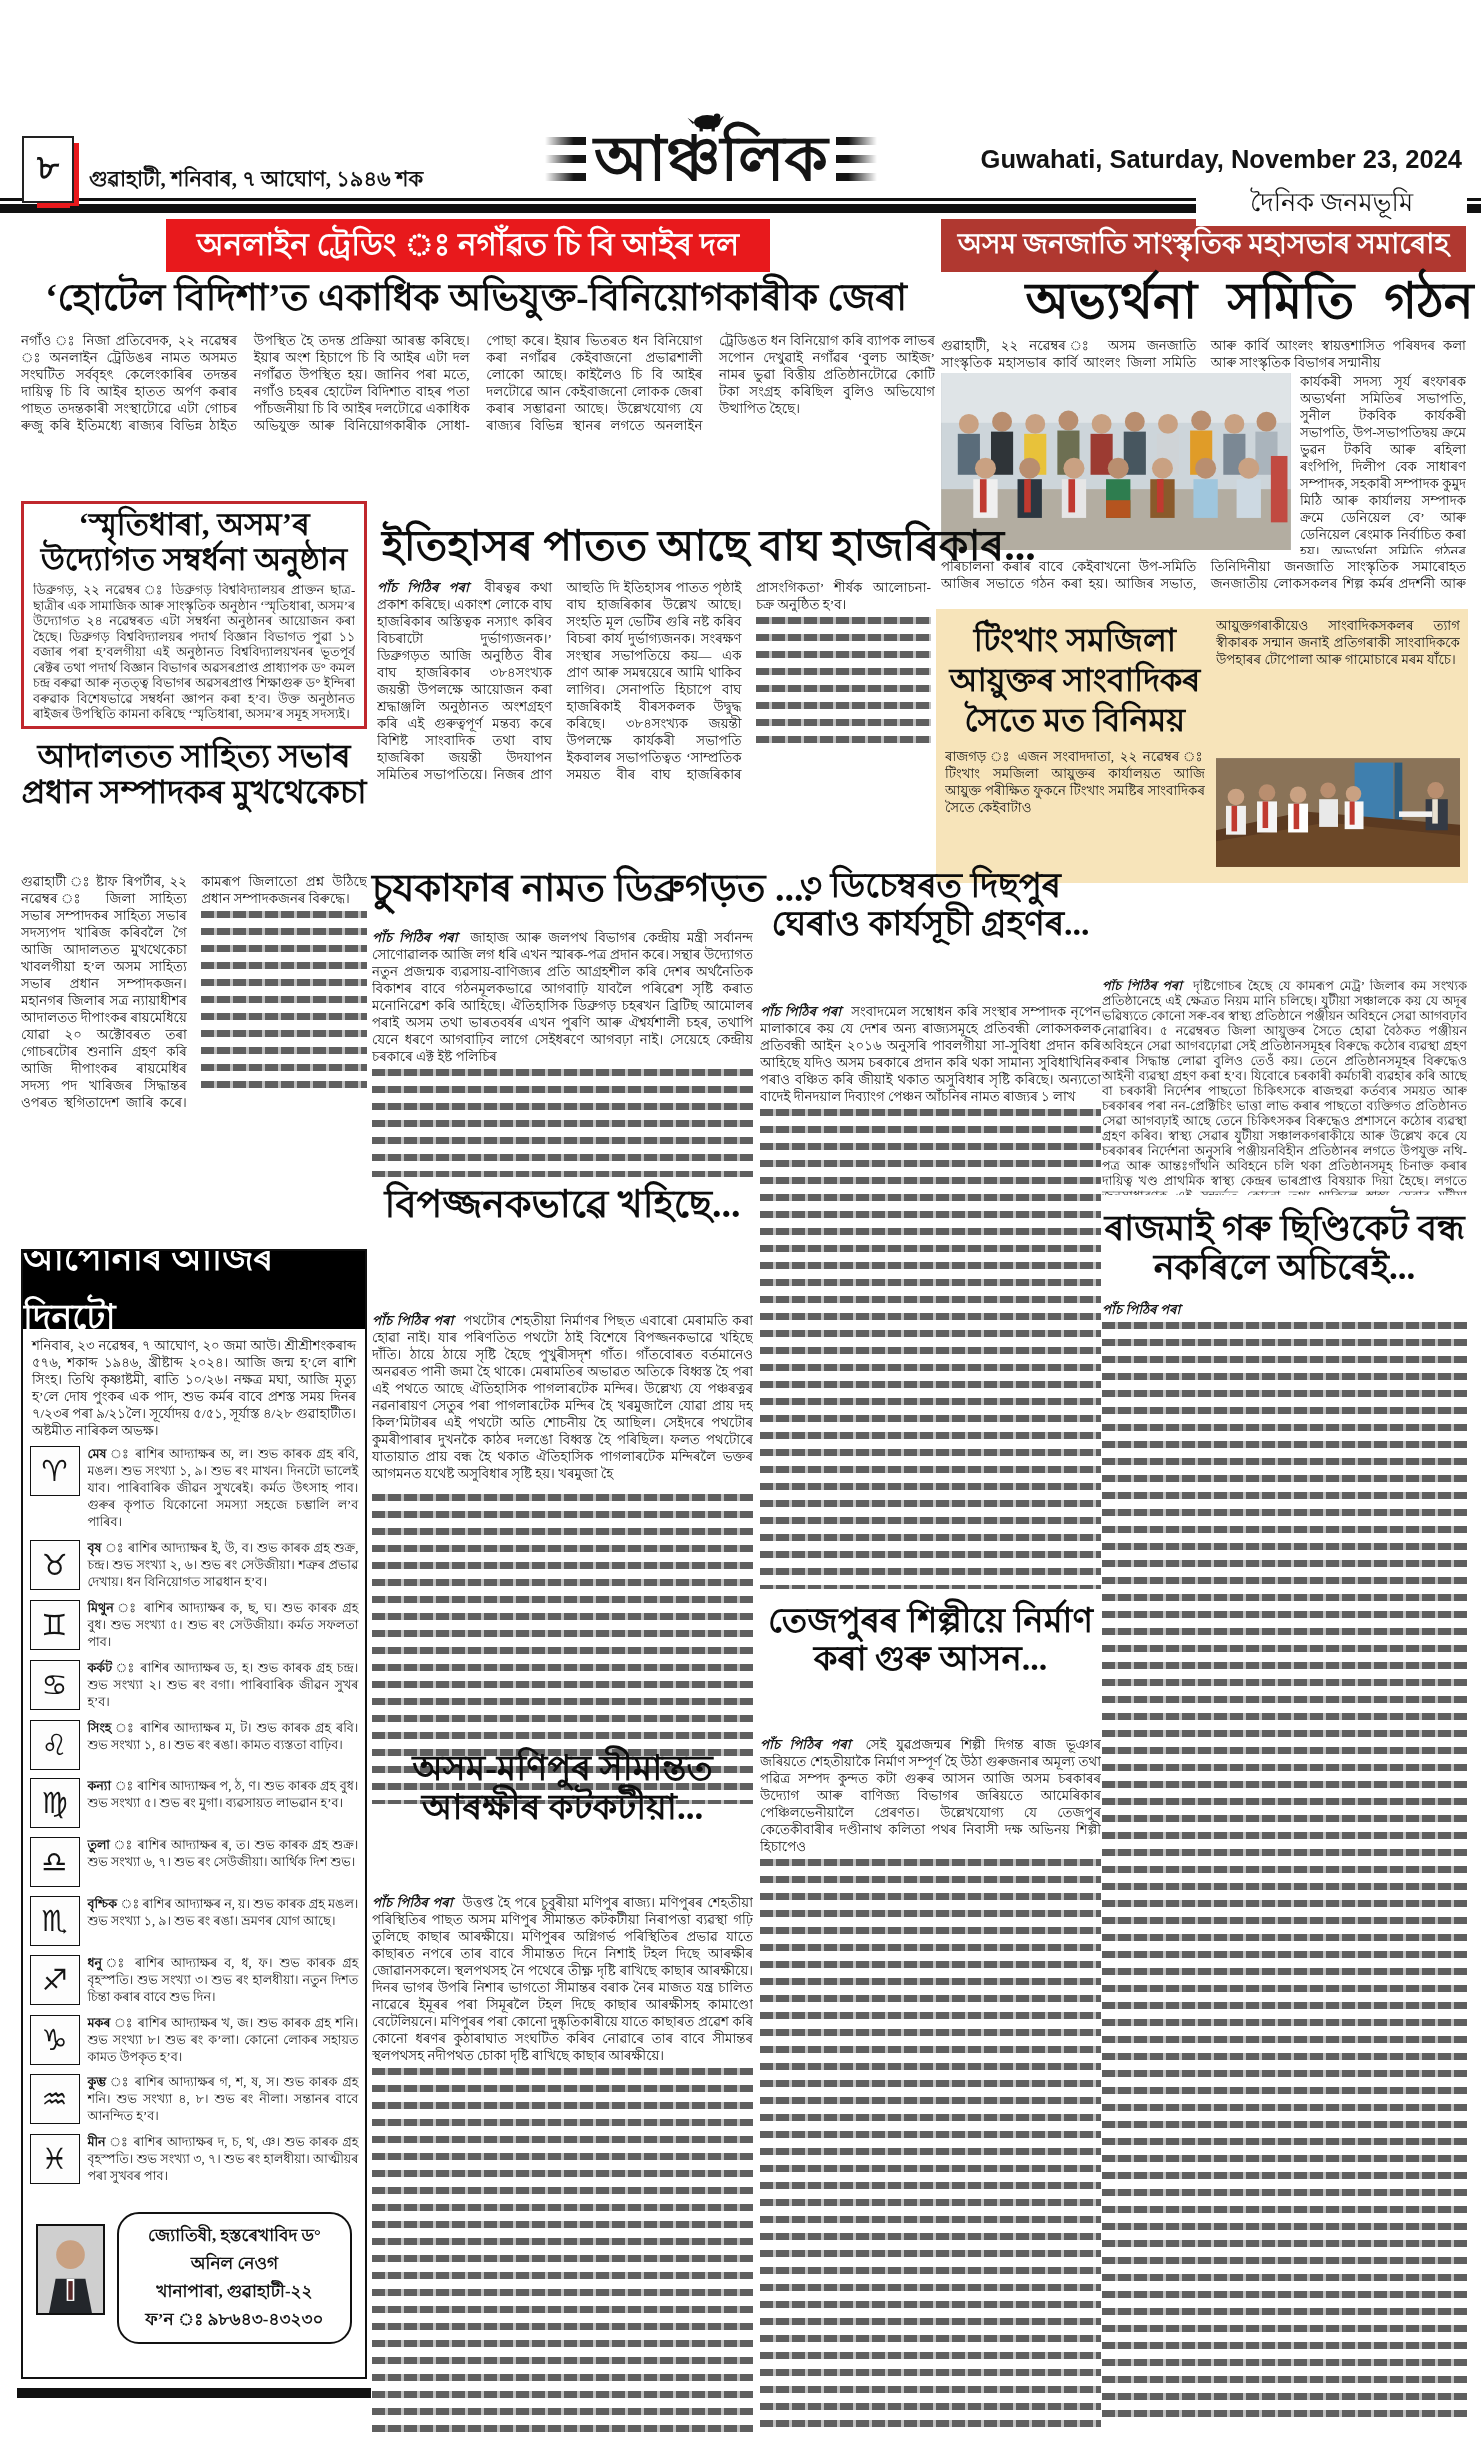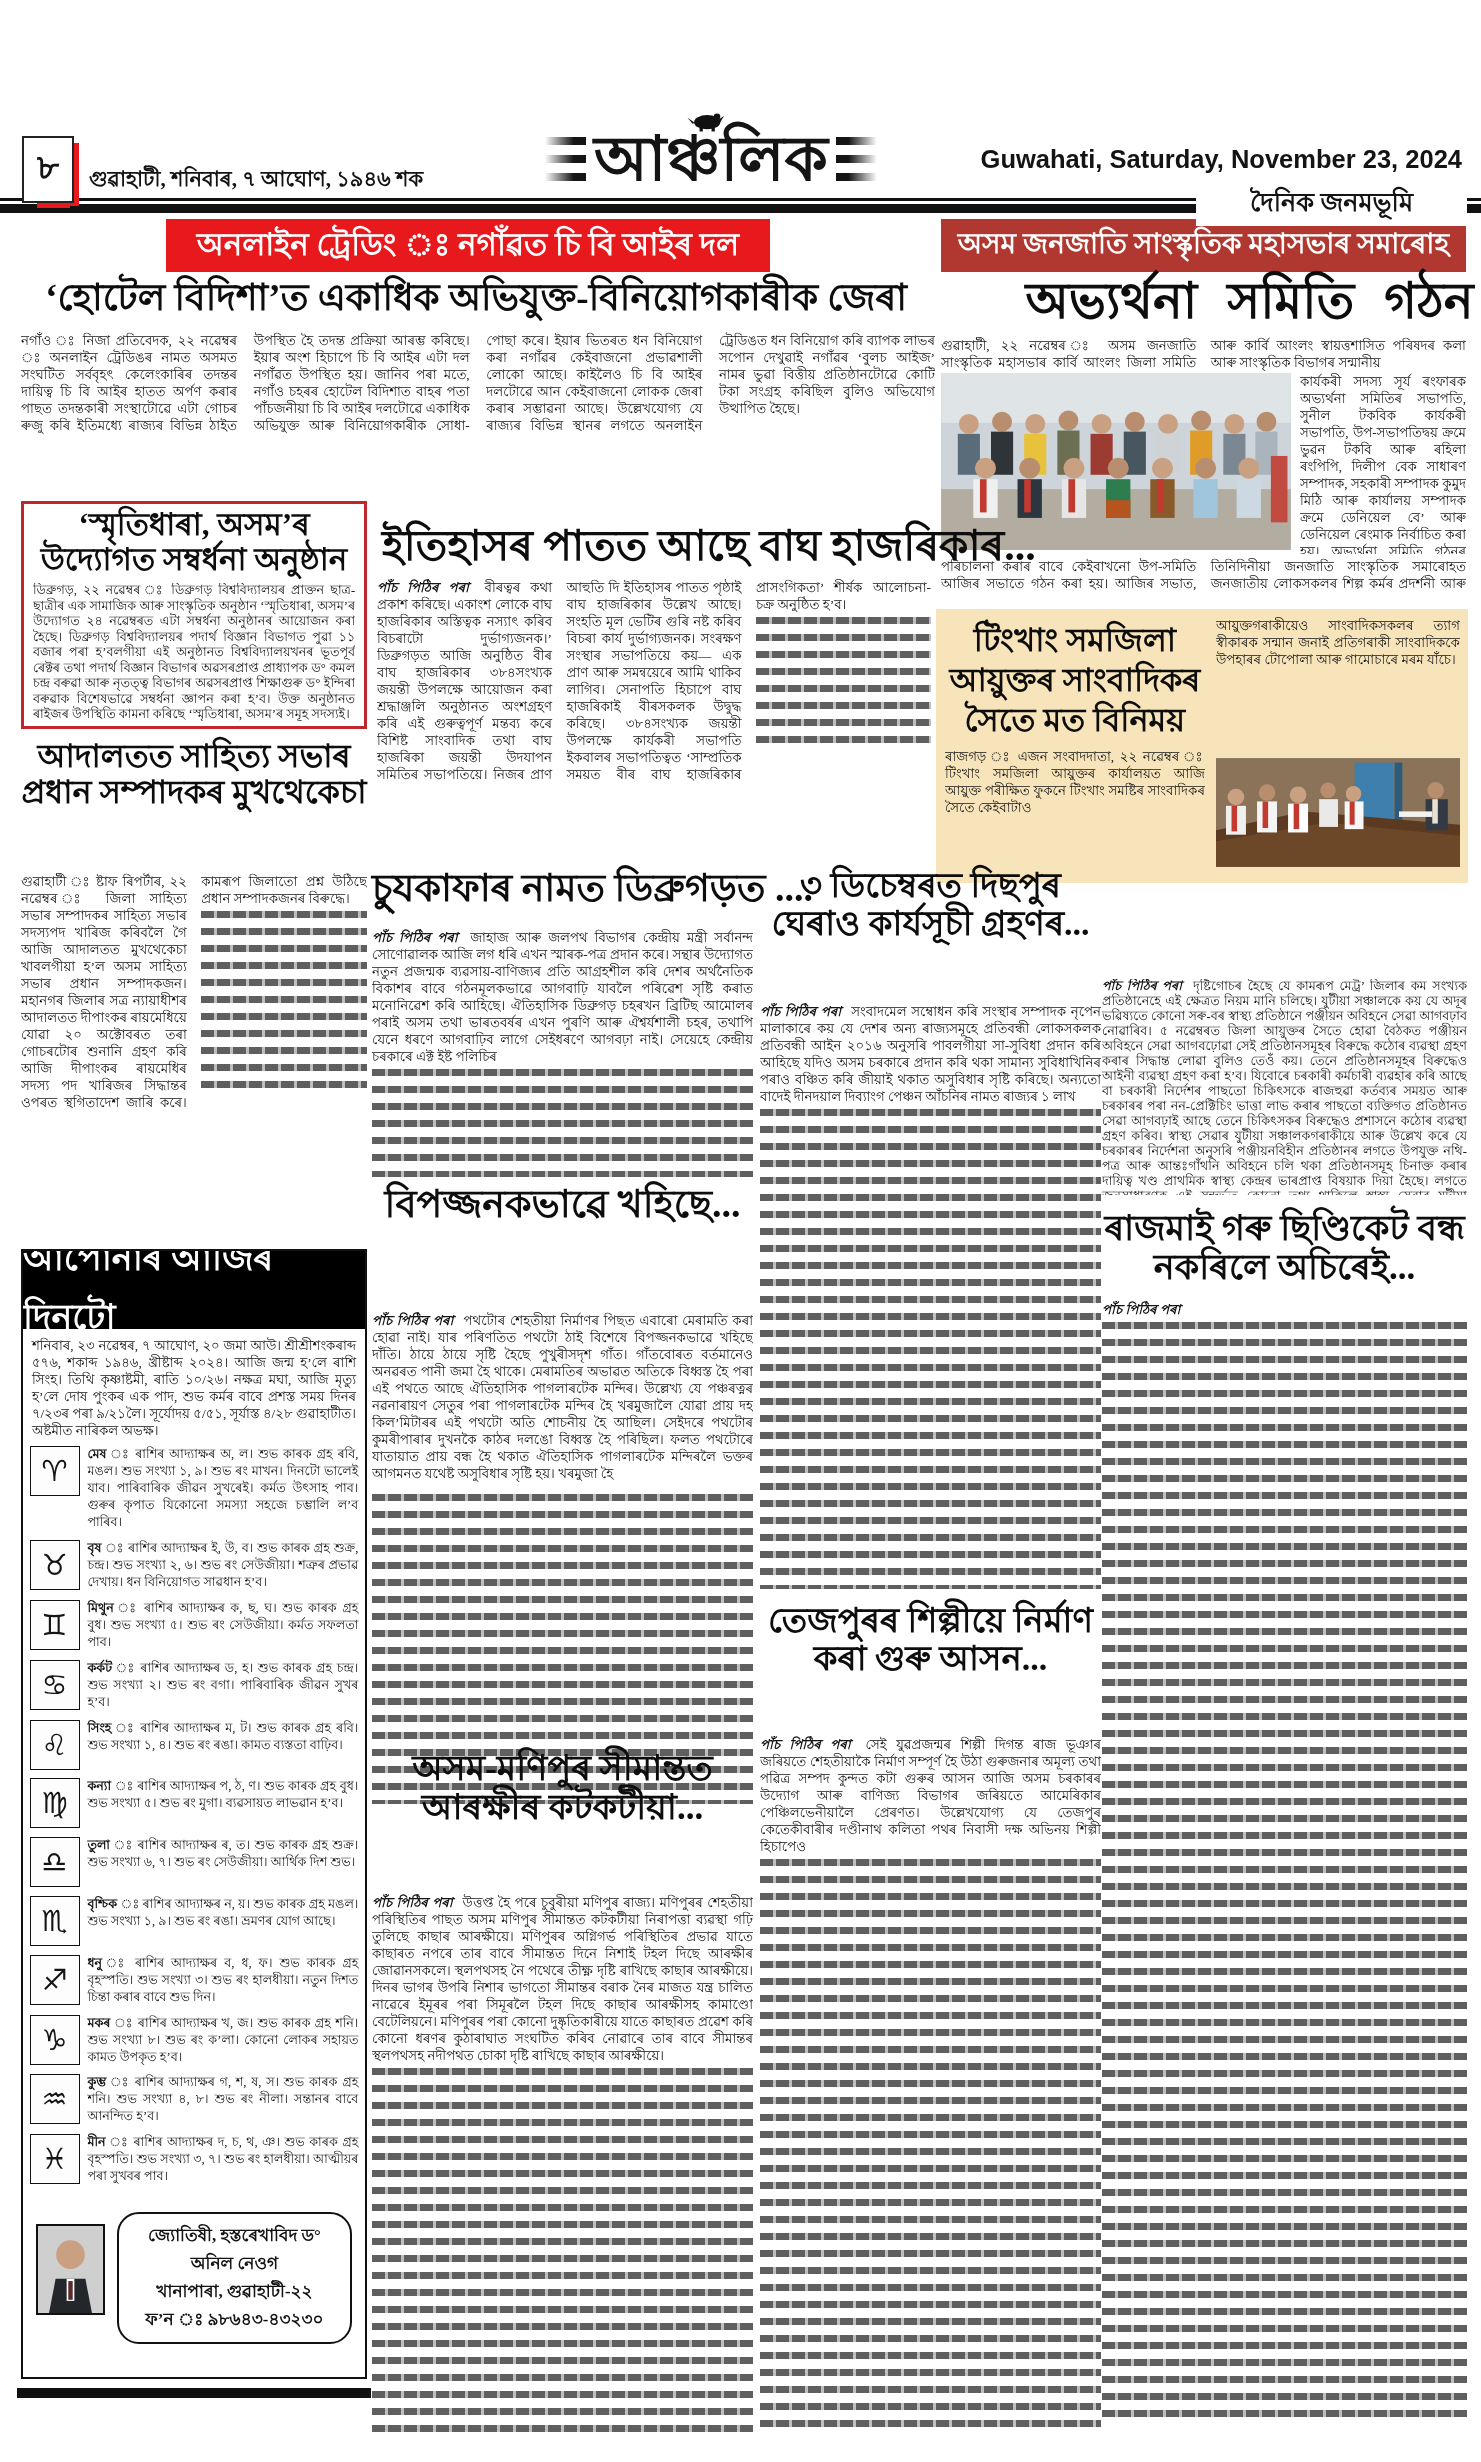--- a/index.html
+++ b/index.html
@@ -62,21 +62,21 @@
       <circle cx="58" cy="16" r="6" fill="#111"></circle>
     </svg>
   </div>
 
   <div class="abs" style="left:936px;top:145px;width:526px;text-align:right;font-size:25.5px;font-weight:bold;
               font-family:'Liberation Sans','DejaVu Sans',sans-serif;">Guwahati, Saturday, November 23, 2024</div>
 
   <div class="abs rule" style="left:0;top:198px;width:1481px;height:2.8px;"></div>
   <div class="abs rule" style="left:0;top:204px;width:1481px;height:9.4px;"></div>
 
-  <div class="abs" style="left:1196px;top:183px;width:271px;text-align:center;font-size:25.5px;font-weight:700;background:#fff;z-index:4;">দৈনিক জনমভূমি</div>
+  <div class="abs" style="left:1196px;top:183px;width:271px;text-align:center;font-size:25.5px;font-weight:400;background:#fff;z-index:4;">দৈনিক জনমভূমি</div>
 
   <div class="abs hl" style="left:16.6px;top:277px;width:919px;font-size:37px;white-space:nowrap;">‘হোটেল বিদিশা’ত একাধিক অভিযুক্ত-বিনিয়োগকাৰীক জেৰা</div>
   <div class="abs kicker" style="left:166px;top:219px;width:604px;height:53px;background:#e8191c;font-size:31px;">
     <span>অনলাইন ট্ৰেডিং ঃ নগাঁৱত চি বি আইৰ দল</span>
   </div>
   <div class="abs body-text cols4" style="left:21px;top:332px;width:914px;height:158px;">নগাঁও ঃ নিজা প্ৰতিবেদক, ২২ নৱেম্বৰ ঃ অনলাইন ট্ৰেডিঙৰ নামত অসমত সংঘটিত সৰ্ববৃহৎ কেলেংকাৰিৰ তদন্তৰ দায়িত্ব চি বি আইৰ হাতত অৰ্পণ কৰাৰ পাছত তদন্তকাৰী সংস্থাটোৱে এটা গোচৰ ৰুজু কৰি ইতিমধ্যে ৰাজ্যৰ বিভিন্ন ঠাইত উপস্থিত হৈ তদন্ত প্ৰক্ৰিয়া আৰম্ভ কৰিছে। ইয়াৰ অংশ হিচাপে চি বি আইৰ এটা দল নগাঁৱত উপস্থিত হয়। জানিব পৰা মতে, নগাঁও চহৰৰ হোটেল বিদিশাত বাহৰ পতা পাঁচজনীয়া চি বি আইৰ দলটোৱে একাধিক অভিযুক্ত আৰু বিনিয়োগকাৰীক সোধা-পোছা কৰে। ইয়াৰ ভিতৰত ধন বিনিয়োগ কৰা নগাঁৱৰ কেইবাজনো প্ৰভাৱশালী লোকো আছে। কাইলৈও চি বি আইৰ দলটোৱে আন কেইবাজনো লোকক জেৰা কৰাৰ সম্ভাৱনা আছে। উল্লেখযোগ্য যে ৰাজ্যৰ বিভিন্ন স্থানৰ লগতে অনলাইন ট্ৰেডিঙত ধন বিনিয়োগ কৰি ব্যাপক লাভৰ সপোন দেখুৱাই নগাঁৱৰ ‘বুলচ আইজ’ নামৰ ভুৱা বিত্তীয় প্ৰতিষ্ঠানটোৱে কোটি টকা সংগ্ৰহ কৰিছিল বুলিও অভিযোগ উত্থাপিত হৈছে।</div>
 
   <div class="abs kicker" style="left:941px;top:219px;width:525px;height:53px;background:#b03830;font-size:28px;">
     <span>অসম জনজাতি সাংস্কৃতিক মহাসভাৰ সমাৰোহ</span>
   </div>

